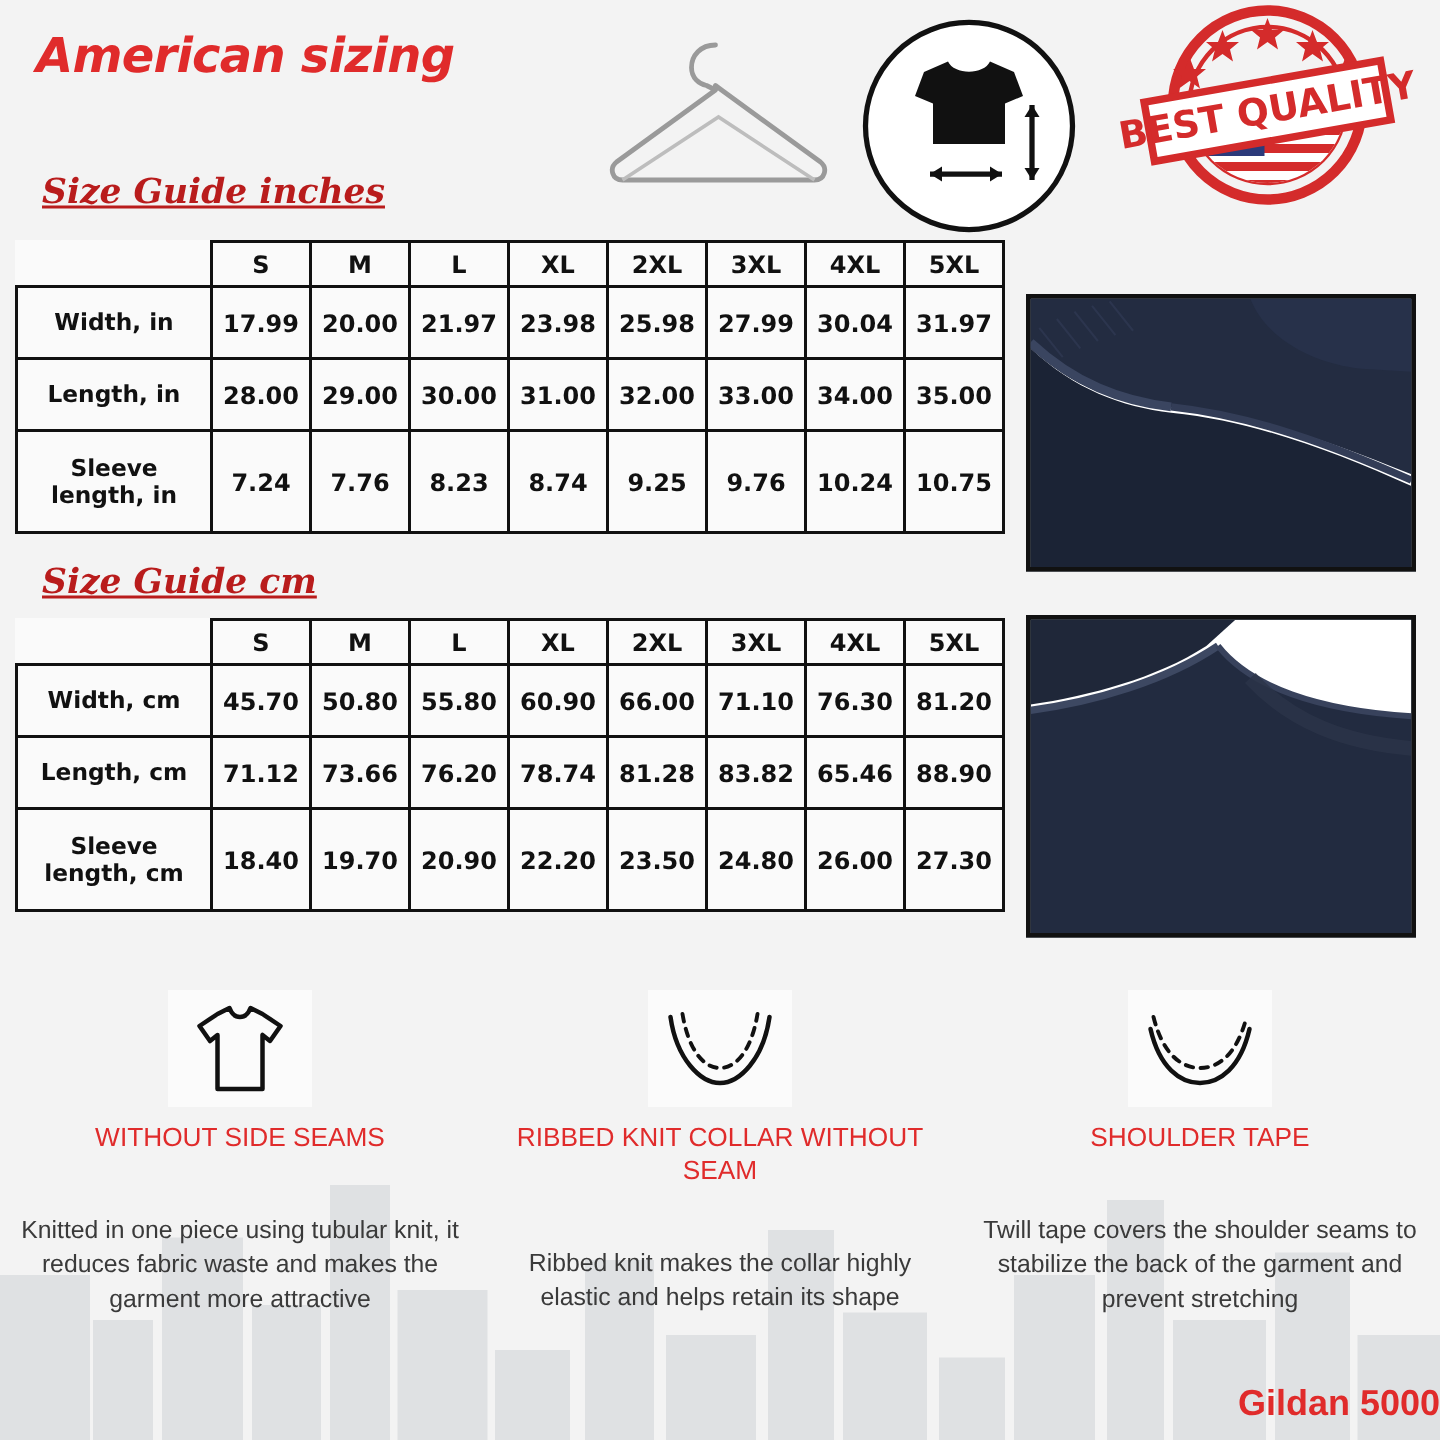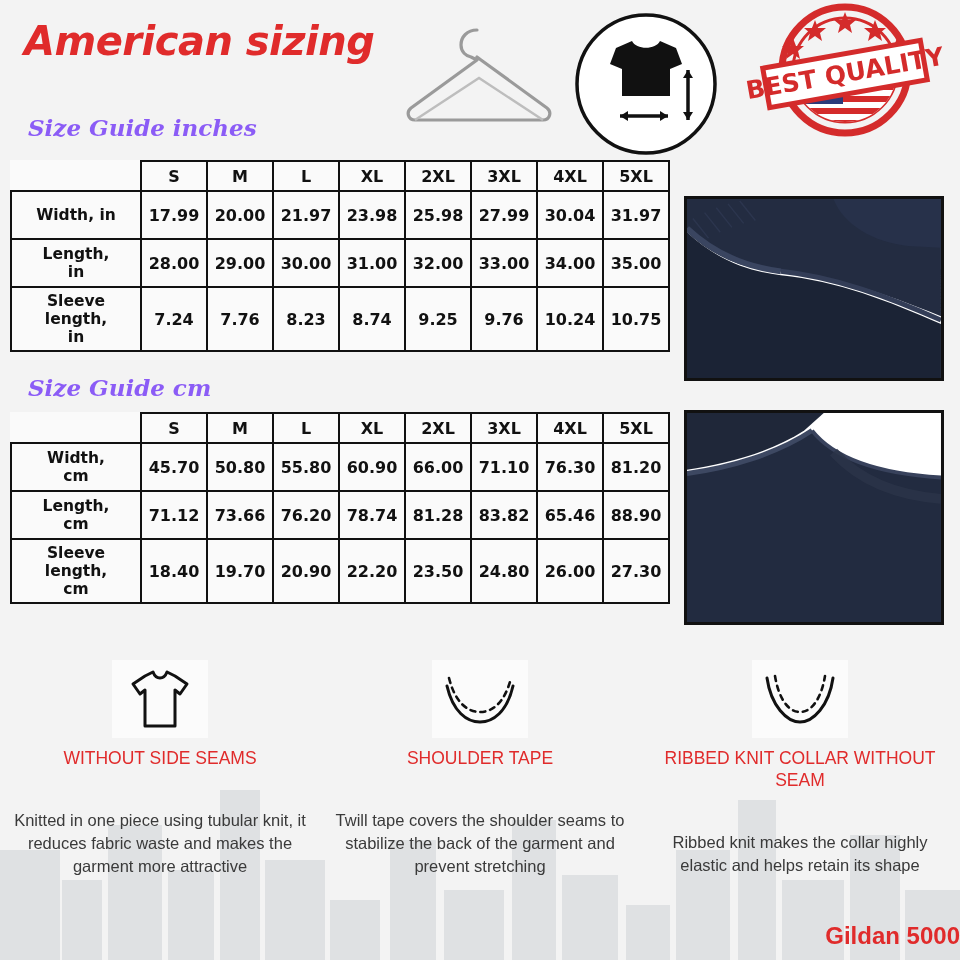--- a/index.html
+++ b/index.html
@@ -19,60 +19,60 @@
   .skyline {
     position: absolute; left: 0; bottom: 0; width: 960px; height: 230px;
     opacity: 0.22;
   }
   .content { position: relative; z-index: 3; }
 
   
   .title {
     position: absolute; left: 24px; top: 18px;
     font-family: "DejaVu Sans", sans-serif;
-    font-size: 40px; font-weight: bold; font-style: italic;
+    font-size: 32px; font-weight: bold; font-style: italic;
     color: #e02b2b;
     letter-spacing: -0.5px;
   }
   .hanger { position: absolute; left: 405px; top: 22px; }
   .tshirt-badge { position: absolute; left: 570px; top: 8px; }
   .quality-stamp { position: absolute; left: 745px; top: 2px; width: 200px; height: 155px; }
 
   
   .sec-head {
     font-family: "DejaVu Serif", serif;
     font-style: italic; font-weight: bold;
-    color: #8b5cf6; font-size: 23px;
+    color: #b91c1c; font-size: 23px; text-decoration: underline;
   }
   #head-in { position: absolute; left: 28px; top: 114px; }
   #head-cm { position: absolute; left: 28px; top: 374px; }
 
   
   table.sz {
     position: absolute;
     border-collapse: collapse;
     background: rgba(255,255,255,0.55);
     table-layout: fixed;
   }
   table.sz td, table.sz th {
     border: 2px solid #111;
     font-size: 16px;
     font-weight: bold;
     text-align: center;
     color: #111;
     font-family: "DejaVu Sans", sans-serif;
   }
   table.sz th.corner { border-top: none; border-left: none; background: transparent; }
-  table.sz td.rowlab { font-size: 15.5px; padding: 4px 22px; }
+  table.sz td.rowlab { font-size: 15.5px; padding: 4px 6px; }
   #tbl-in { left: 10px; top: 160px; width: 660px; }
   #tbl-cm { left: 10px; top: 412px; width: 660px; }
   #tbl-in col.c0, #tbl-cm col.c0 { width: 130px; }
   .cellh { height: 30px; }
   .cellr { height: 48px; }
-  .cellr2 { height: 56px; }
+  .cellr2 { height: 68px; }
 
   
   .photo {
     position: absolute;
     border: 3px solid #111;
     overflow: hidden;
     background: #1d2637;
   }
   #photo1 { left: 684px; top: 196px; width: 260px; height: 185px; }
   #photo2 { left: 684px; top: 410px; width: 260px; height: 215px; }
@@ -362,37 +362,37 @@
             <path d="M20 8 L28 4 C31 12 39 12 42 4 L50 8 L62 16 L55 26 L50 22 L50 58 L20 58 L20 22 L15 26 L8 16 Z" fill="none" stroke="#111" stroke-width="3" stroke-linejoin="round"></path>
           </svg>
         </div>
         <div class="feat-title">WITHOUT SIDE SEAMS</div>
         <div class="feat-text">Knitted in one piece using tubular knit, it reduces fabric waste and makes the garment more attractive</div>
       </div>
 
       <div class="feat">
         <div class="feat-icon">
           <svg width="78" height="58" viewBox="0 0 78 58">
+            <path d="M6 8 C10 36 26 52 39 52 C52 52 68 36 72 8" fill="none" stroke="#111" stroke-width="3" stroke-linecap="round"></path>
+            <path d="M14 6 C18 30 28 42 39 42 C50 42 60 30 64 6" fill="none" stroke="#111" stroke-width="2.6" stroke-dasharray="5 5" stroke-linecap="round"></path>
+          </svg>
+        </div>
+        <div class="feat-title">RIBBED KNIT COLLAR WITHOUT SEAM</div>
+        <div class="feat-text">Ribbed knit makes the collar highly elastic and helps retain its shape</div>
+      </div>
+
+      <div class="feat">
+        <div class="feat-icon">
+          <svg width="78" height="58" viewBox="0 0 78 58">
             <path d="M6 16 C12 42 26 52 39 52 C52 52 66 42 72 16" fill="none" stroke="#111" stroke-width="3" stroke-linecap="round"></path>
             <path d="M8 8 C14 32 26 42 39 42 C52 42 64 32 70 8" fill="none" stroke="#111" stroke-width="2.6" stroke-dasharray="5 5" stroke-linecap="round"></path>
           </svg>
         </div>
         <div class="feat-title">SHOULDER TAPE</div>
         <div class="feat-text">Twill tape covers the shoulder seams to stabilize the back of the garment and prevent stretching</div>
       </div>
 
-      <div class="feat">
-        <div class="feat-icon">
-          <svg width="78" height="58" viewBox="0 0 78 58">
-            <path d="M6 8 C10 36 26 52 39 52 C52 52 68 36 72 8" fill="none" stroke="#111" stroke-width="3" stroke-linecap="round"></path>
-            <path d="M14 6 C18 30 28 42 39 42 C50 42 60 30 64 6" fill="none" stroke="#111" stroke-width="2.6" stroke-dasharray="5 5" stroke-linecap="round"></path>
-          </svg>
-        </div>
-        <div class="feat-title">RIBBED KNIT COLLAR WITHOUT SEAM</div>
-        <div class="feat-text">Ribbed knit makes the collar highly elastic and helps retain its shape</div>
-      </div>
-
     </div>
 
     <div class="brand">Gildan 5000</div>
 
   </div>
 </div>
 
 </body></html>

